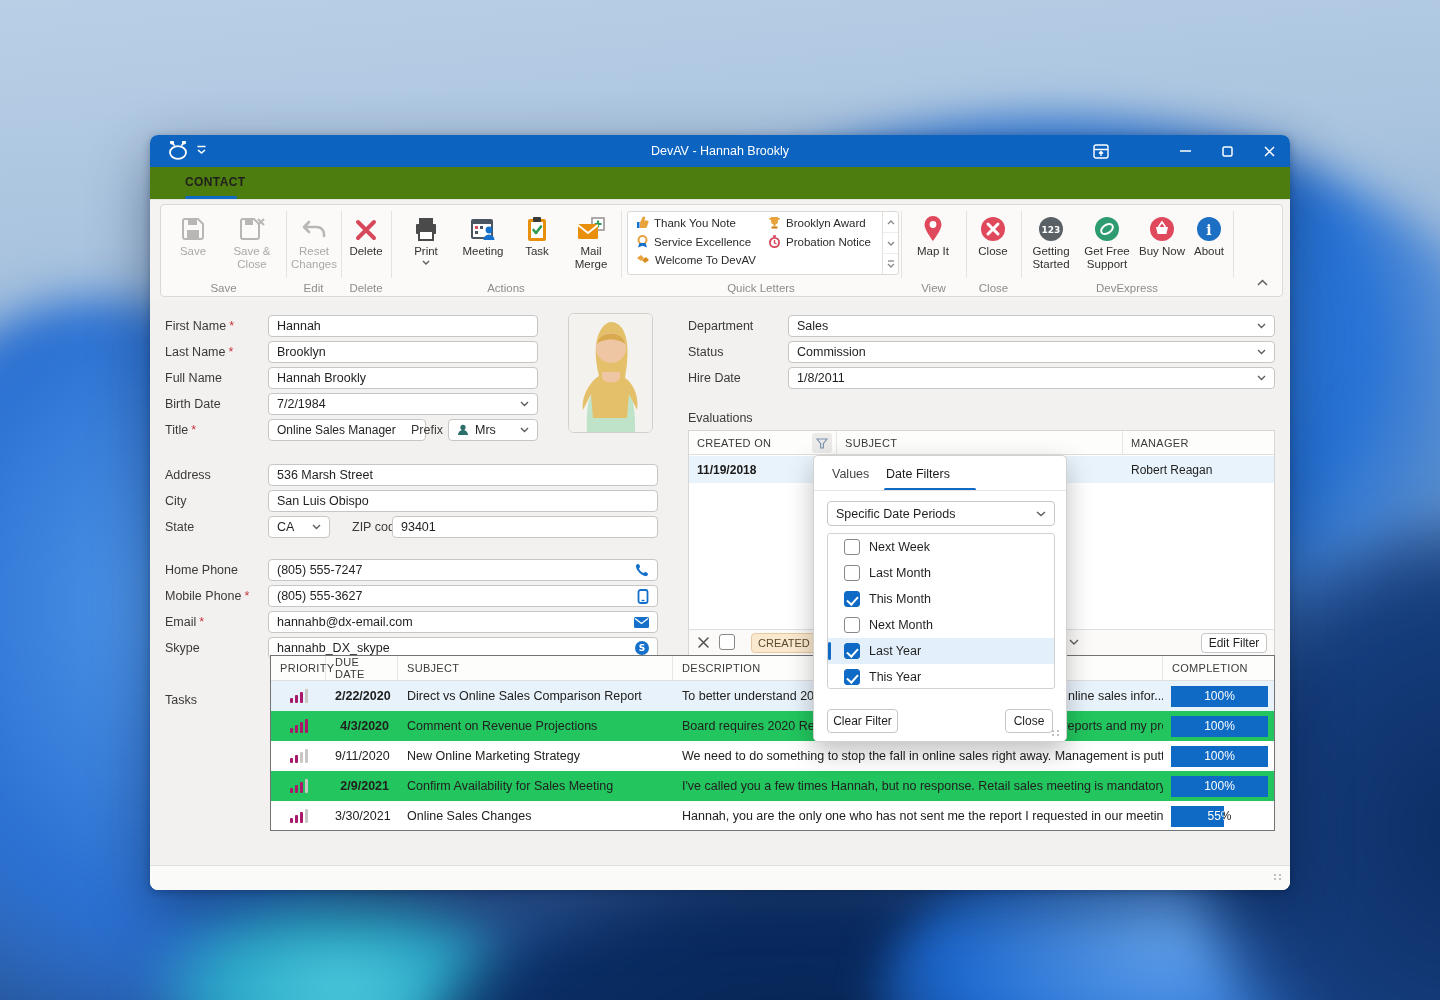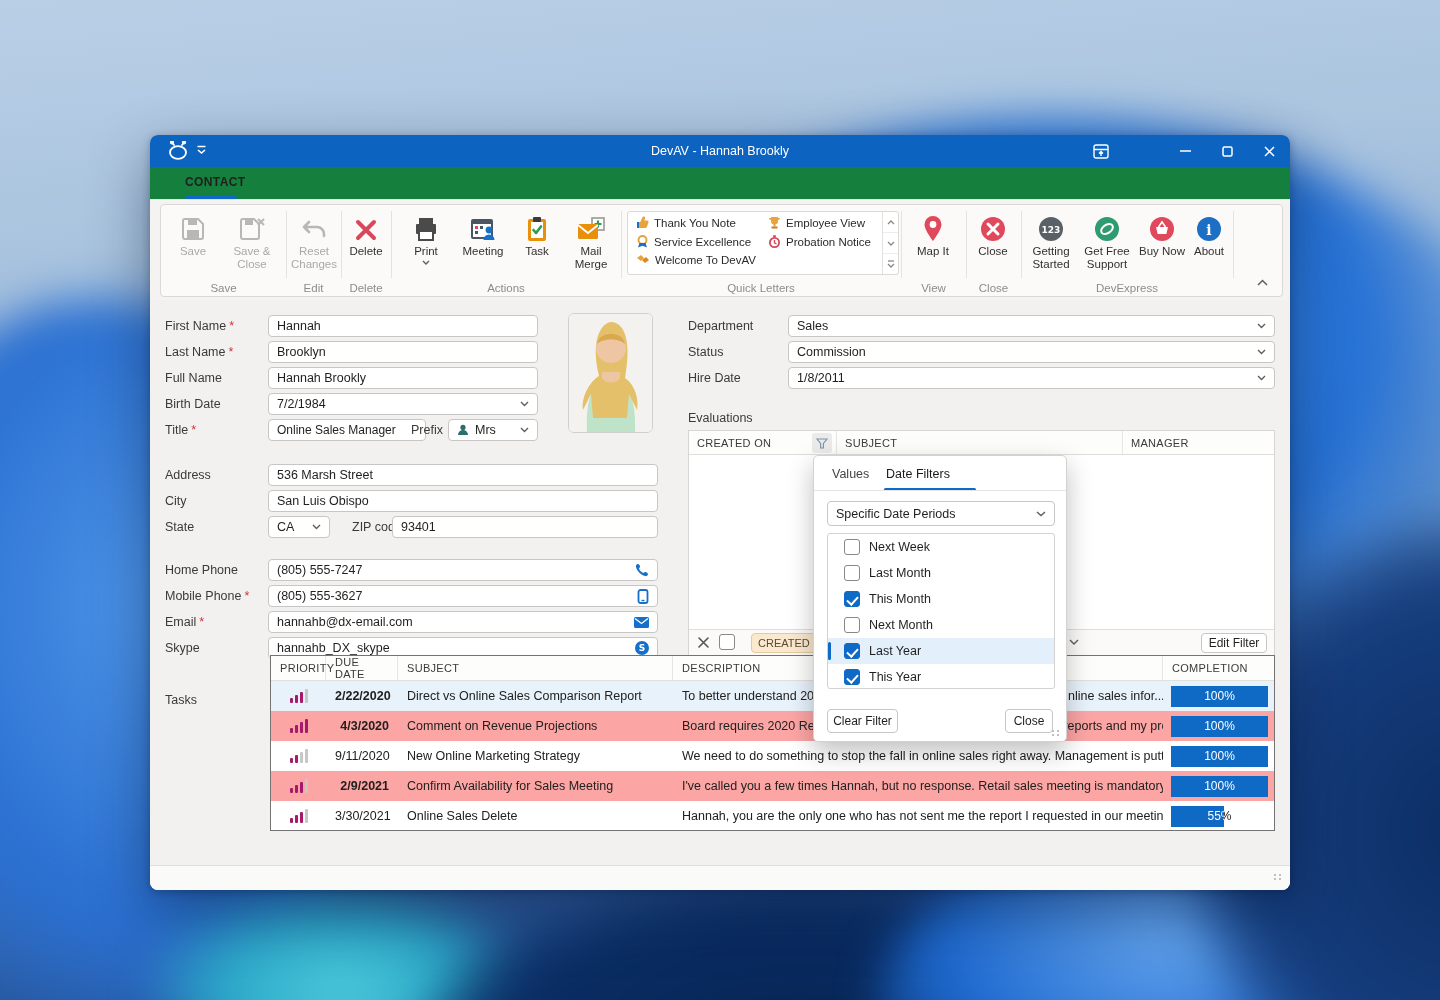--- a/index.html
+++ b/index.html
@@ -21,21 +21,21 @@
     border-radius:8px; overflow:hidden; background:#F2F1F0;
     box-shadow:0 22px 60px rgba(5,20,50,.45), 0 2px 8px rgba(5,20,50,.3); }
 
   .titlebar { position:absolute; left:0; top:0; width:100%; height:32px; background:#0C64C0;
     display:flex; align-items:center; color:#fff;padding-left:42px; }
   .title-text { position:absolute; left:0; right:0; text-align:center; font-size:12.5px; color:#fff; }
   .app-logo { position:absolute; left:17px; top:6px; }
   .qat-chev { position:absolute; left:46px; top:10px; }
   .cap-btn { position:absolute; top:0; width:42px; height:32px; display:flex; align-items:center; justify-content:center; }
 
-  .tabrow { position:absolute; left:0; top:32px; width:100%; height:33px; background:#15803d; border-bottom:1px solid #E6E4E2; }
+  .tabrow { position:absolute; left:0; top:32px; width:100%; height:33px; background:#4d7c0f; border-bottom:1px solid #E6E4E2; }
   .tab { position:absolute; left:35px; top:8px; font-size:12px; font-weight:bold; letter-spacing:.4px; color:#201F1E; }
   .tab-underline { position:absolute; left:35px; top:29px; width:52px; height:3px; background:#0E6AC4; border-radius:2px; }
 
   .ribbon { position:absolute; left:0; top:65px; width:100%; height:100px; background:#F4F3F2; }
   .ribbon-panel { position:absolute; left:10px; top:4px; width:1123px; height:93px; background:#FBFAF9;
     border:1px solid #DBD9D7; border-radius:4px; }
   .rgroup { position:absolute; top:0; height:100%; }
   .glabel { position:absolute; bottom:2px; left:0; width:100%; text-align:center; font-size:11.5px; color:#8E8C8A; }
   .gsep { position:absolute; top:6px; bottom:18px; width:1px; background:#E5E3E1; }
   .rbtn { position:absolute; top:5px; display:flex; flex-direction:column; align-items:center; font-size:11.5px; color:#33312F; line-height:13px; text-align:center; cursor:default; }
@@ -69,21 +69,21 @@
   .cb { width:16px; height:16px; border:1px solid #8A8886; border-radius:3px; background:#fff; position:relative; flex:none; }
   .cb.on { background:#0E6AC4; border-color:#0E6AC4; }
   .cb.on::after { content:""; position:absolute; left:4px; top:1.5px; width:5px; height:9px;
     border-right:2px solid #fff; border-bottom:2px solid #fff; transform:rotate(42deg); }
 
   
   .tasks { position:absolute; left:120px; top:520px; width:1005px; height:176px; background:#fff; border:1px solid #737373; font-size:12.5px; }
   .t-head { display:flex; height:25px; background:#FDFDFC; border-bottom:1px solid #E1DFDD; }
   .t-hc { display:flex; align-items:center; padding:0 9px; font-size:11px; color:#3B3A39; letter-spacing:.3px; border-right:1px solid #E8E6E4; }
   .t-row { display:flex; height:30px; align-items:center; color:#22211F; }
-  .t-row.alt { background:#fca5a5; }
+  .t-row.alt { background:#22c55e; }
   .t-row.sel { background:#E8F2FB; }
   .t-c { padding:0 9px; white-space:nowrap; overflow:hidden; }
   .pri { display:flex; align-items:flex-end; gap:2px; height:14px; margin:0 auto; }
   .pri span { width:3px; background:#C9C7C5; border-radius:1px; }
   .pri span:nth-child(1){height:5px;} .pri span:nth-child(2){height:8px;}
   .pri span:nth-child(3){height:11px;} .pri span:nth-child(4){height:14px;}
   .pri span.on { background:#A8186B; }
   .pbar { position:relative; width:97px; height:21px; margin-left:8px; }
   .ptext { position:absolute; left:0; top:0; width:97px; height:21px; display:flex; align-items:center; justify-content:center; font-size:12px; }
   .ptext.dark { color:#1B1A19; }
@@ -312,21 +312,21 @@
                 </svg>
               <span>Welcome To DevAV</span>
             </div>
             <div class="ql-item" style="left:140px;top:4px">
               <svg width="13" height="13" viewBox="0 0 13 13">
                   <path d="M3 1 h7 v4 a3.5 3.5 0 0 1-7 0 Z" fill="#E8A33D"></path>
                   <path d="M1 2 h2 v2 a2 2 0 0 1-2-2 Z M12 2 h-2 v2 a2 2 0 0 0 2-2 Z" fill="#E8A33D"></path>
                   <rect x="5.5" y="8" width="2" height="2.5" fill="#E8A33D"></rect>
                   <rect x="3.5" y="10.5" width="6" height="2" fill="#C87F12"></rect>
                 </svg>
-              <span>Employee View</span>
+              <span>Brooklyn Award</span>
             </div>
             <div class="ql-item" style="left:140px;top:23px">
               <svg width="13" height="13" viewBox="0 0 13 13">
                   <circle cx="6.5" cy="7.5" r="4.6" fill="none" stroke="#D6485A" stroke-width="1.8"></circle>
                   <path d="M6.5 5 V7.8 L8.5 9" fill="none" stroke="#D6485A" stroke-width="1.4"></path>
                   <path d="M5 1 h3 M6.5 1 v1.6" stroke="#D6485A" stroke-width="1.6"></path>
                 </svg>
               <span>Probation Notice</span>
             </div>
             <div class="ql-scroll">
@@ -592,20 +592,25 @@
                 <path d="M1 1 H11 L7.4 5.5 V10 L4.6 10 V5.5 Z" fill="none" stroke="#7A96B0" stroke-width="1.2"></path>
               </svg>
             </span>
         </div>
         <div class="g-hc" style="width:286px">
             <span>SUBJECT</span>
           </div>
         <div class="g-hc" style="flex:1;border-right:none">
             <span>MANAGER</span>
           </div>
+      </div>
+      <div class="g-row-sel">
+        <span style="width:148px;padding:0 8px;font-weight:bold;color:#1B1A19">11/19/2018</span>
+        <span style="width:286px"></span>
+        <span style="padding:0 8px;color:#201F1E">Robert Reagan</span>
       </div>
       <div class="g-filterbar">
         <span style="position:absolute;left:8px;top:6px">
           <svg width="13" height="13" viewBox="0 0 13 13">
               <path d="M2 2 L11 11 M11 2 L2 11" stroke="#555" stroke-width="1.6" stroke-linecap="round"></path>
             </svg>
           </span>
         <span class="cb" style="position:absolute;left:30px;top:4px"></span>
         <span class="chip">
             <span>CREATED ON</span>
@@ -734,21 +739,21 @@
       <div class="t-row">
         <div class="t-c" style="width:55px;display:flex">
             <span class="pri">
               <span class="on"></span>
               <span class="on"></span>
               <span class="on"></span>
               <span></span>
             </span>
           </div>
         <div class="t-c" style="width:72px;text-align:right;font-weight:normal">3/30/2021</div>
-        <div class="t-c" style="width:275px">Online Sales Delete</div>
+        <div class="t-c" style="width:275px">Online Sales Changes</div>
         <div class="t-c" style="width:490px">Hannah, you are the only one who has not sent me the report I requested in our meeting. I...</div>
         <div class="t-c" style="flex:1;padding:0">
           <div class="pbar">
               <span class="ptext dark">55%</span>
               <div class="pfill" style="width: 55%;">
                 <span class="ptext light">55%</span>
               </div>
             </div>
           </div>
       </div>

